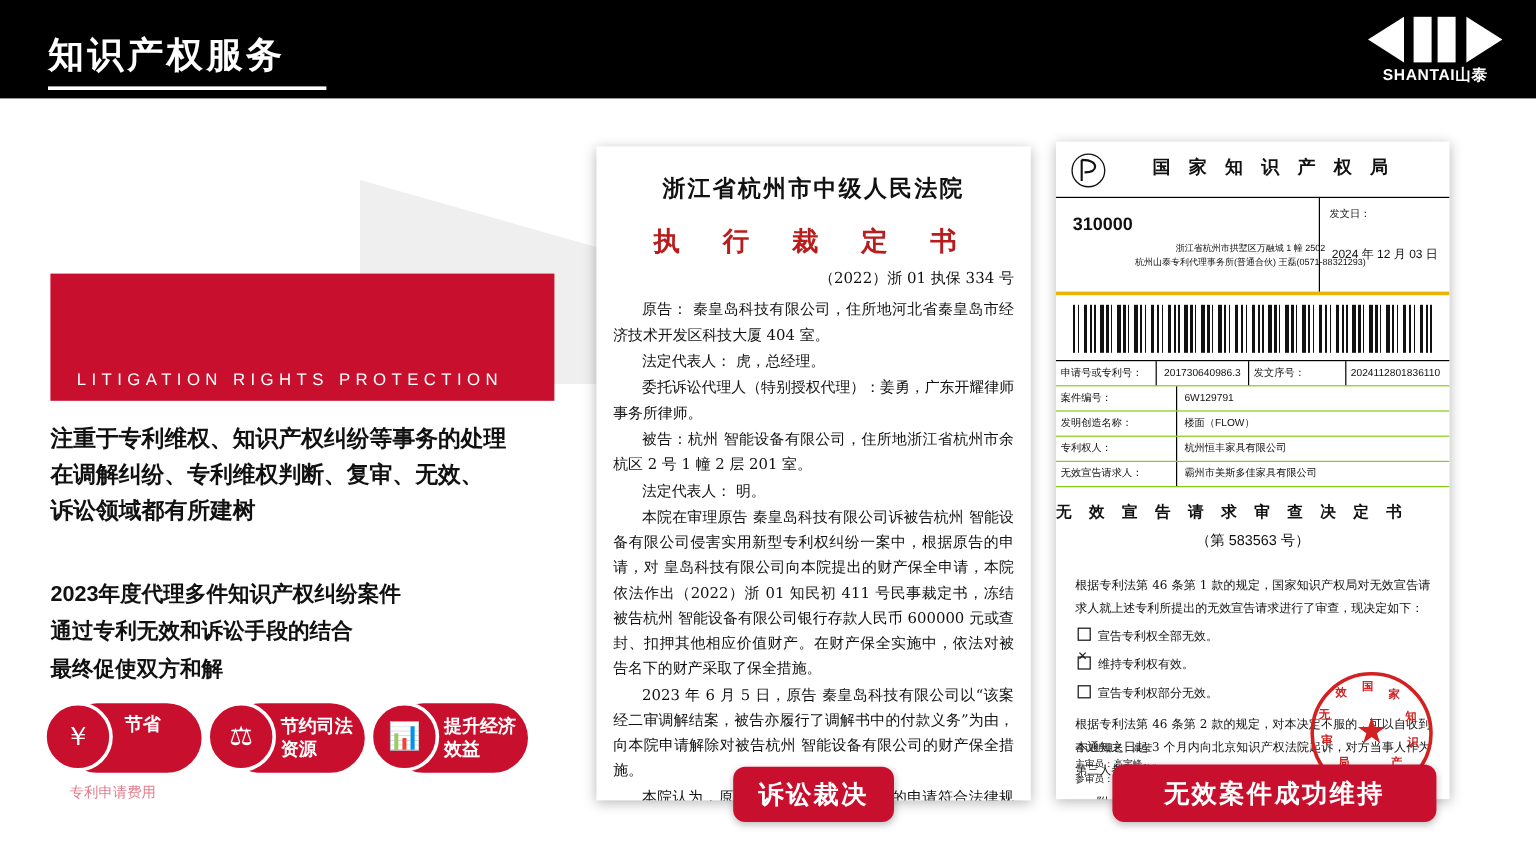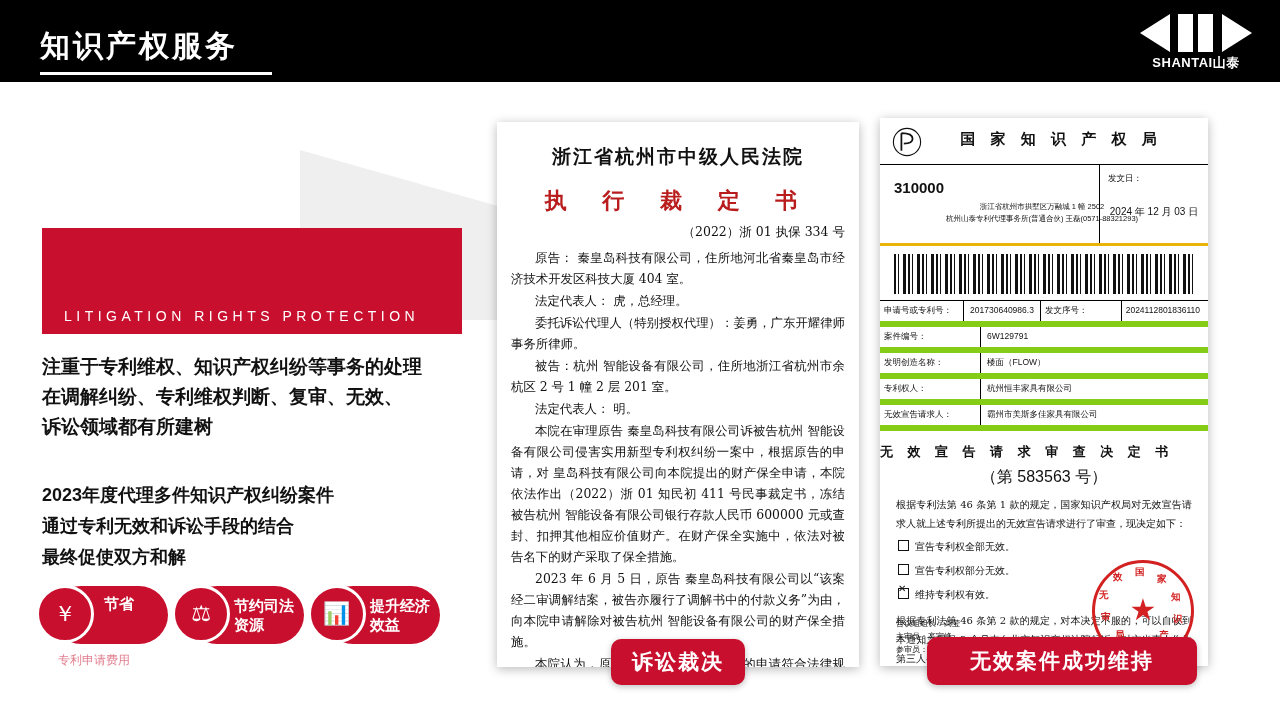--- a/index.html
+++ b/index.html
@@ -149,30 +149,30 @@
     position:absolute;right:0;top:0;width:108px;height:78px;border-left:1px solid #000;
   }
   .d2-datebox .lbl{position:absolute;left:8px;top:8px;font-size:8.5px;color:#111;}
   .d2-datebox .val{position:absolute;left:0;top:40px;width:108px;text-align:center;font-size:10px;color:#111;}
 
   .barcode{
     position:relative;height:40px;margin:8px 14px 6px;
     background:repeating-linear-gradient(90deg,#111 0 2px,#fff 2px 4px,#111 4px 5px,#fff 5px 9px,#111 9px 12px,#fff 12px 14px);
   }
   .d2-table{margin:0 0 0 0;border-top:1px solid #000;}
-  .d2-row{display:flex;border-bottom:6px solid #84cc16;font-size:8.5px;color:#111;}
+  .d2-row{display:flex;border-bottom:1px solid #84cc16;font-size:8.5px;color:#111;}
   .d2-row .c1{width:92px;padding:4px 4px;border-right:1px solid #000;}
   .d2-row .c2{flex:1;padding:4px 6px;}
   .d2-row .c3{width:88px;padding:4px 4px;border-left:1px solid #000;border-right:1px solid #000;}
   .d2-row .c4{width:96px;padding:4px 4px;}
   .d2-decision-title{
     text-align:left;font-size:13px;font-weight:bold;letter-spacing:5px;
     margin:12px 0 6px;color:#111;font-family:"DejaVu Serif","Liberation Serif",serif;
   }
-  .d2-no{text-align:center;font-size:16px;margin:2px 0 7px;color:#111;}
+  .d2-no{text-align:center;font-size:12px;margin:2px 0 20px;color:#111;}
   .d2-text{margin:0 16px;font-size:10px;line-height:19px;color:#111;
     font-family:"DejaVu Serif","Liberation Serif",serif;text-align:justify;}
   .d2-opt{margin:4px 0 4px 18px;font-size:10px;line-height:20px;color:#111;}
   .d2-opt span.box{display:inline-block;width:9px;height:9px;border:1px solid #111;margin-right:6px;position:relative;top:1px;}
   .d2-opt span.box.x::after{content:"✕";position:absolute;left:-1px;top:-5px;font-size:10px;line-height:10px;}
   .d2-foot{position:absolute;left:16px;bottom:10px;font-size:8px;line-height:13px;color:#111;}
   .d2-stamp{
     position:absolute;right:14px;bottom:4px;width:96px;height:96px;border-radius:50%;
     border:3px solid #d32020;color:#d32020;
   }
@@ -313,24 +313,24 @@
   </div>
 
   <div class="d2-decision-title">无 效 宣 告 请 求 审 查 决 定 书</div>
   <div class="d2-no">（第 583563 号）</div>
   <div class="d2-text">根据专利法第 46 条第 1 款的规定，国家知识产权局对无效宣告请求人就上述专利所提出的无效宣告请求进行了审查，现决定如下：</div>
 
   <div class="d2-opt">
     <span class="box"></span><span>宣告专利权全部无效。</span>
   </div>
   <div class="d2-opt">
+    <span class="box x"></span><span>维持专利权有效。</span>
+  </div>
+  <div class="d2-opt">
     <span class="box"></span><span>宣告专利权部分无效。</span>
-  </div>
-  <div class="d2-opt">
-    <span class="box x"></span><span>维持专利权有效。</span>
   </div>
 
   <div class="d2-text" style="margin-top:6px">根据专利法第 46 条第 2 款的规定，对本决定不服的，可以自收到本通知之日起 3 个月内向北京知识产权法院起诉，对方当事人作为第三人参加诉讼。</div>
   <div class="d2-text" style="margin-top:8px;text-indent:18px">附：决定正文及（正文自第 2 页起算）。</div>
 
   <div class="d2-foot">
     <div>合议组组长：高莹</div>
     <div>主审员：高宇峰</div>
     <div>参审员：秦勇</div>
   </div>

